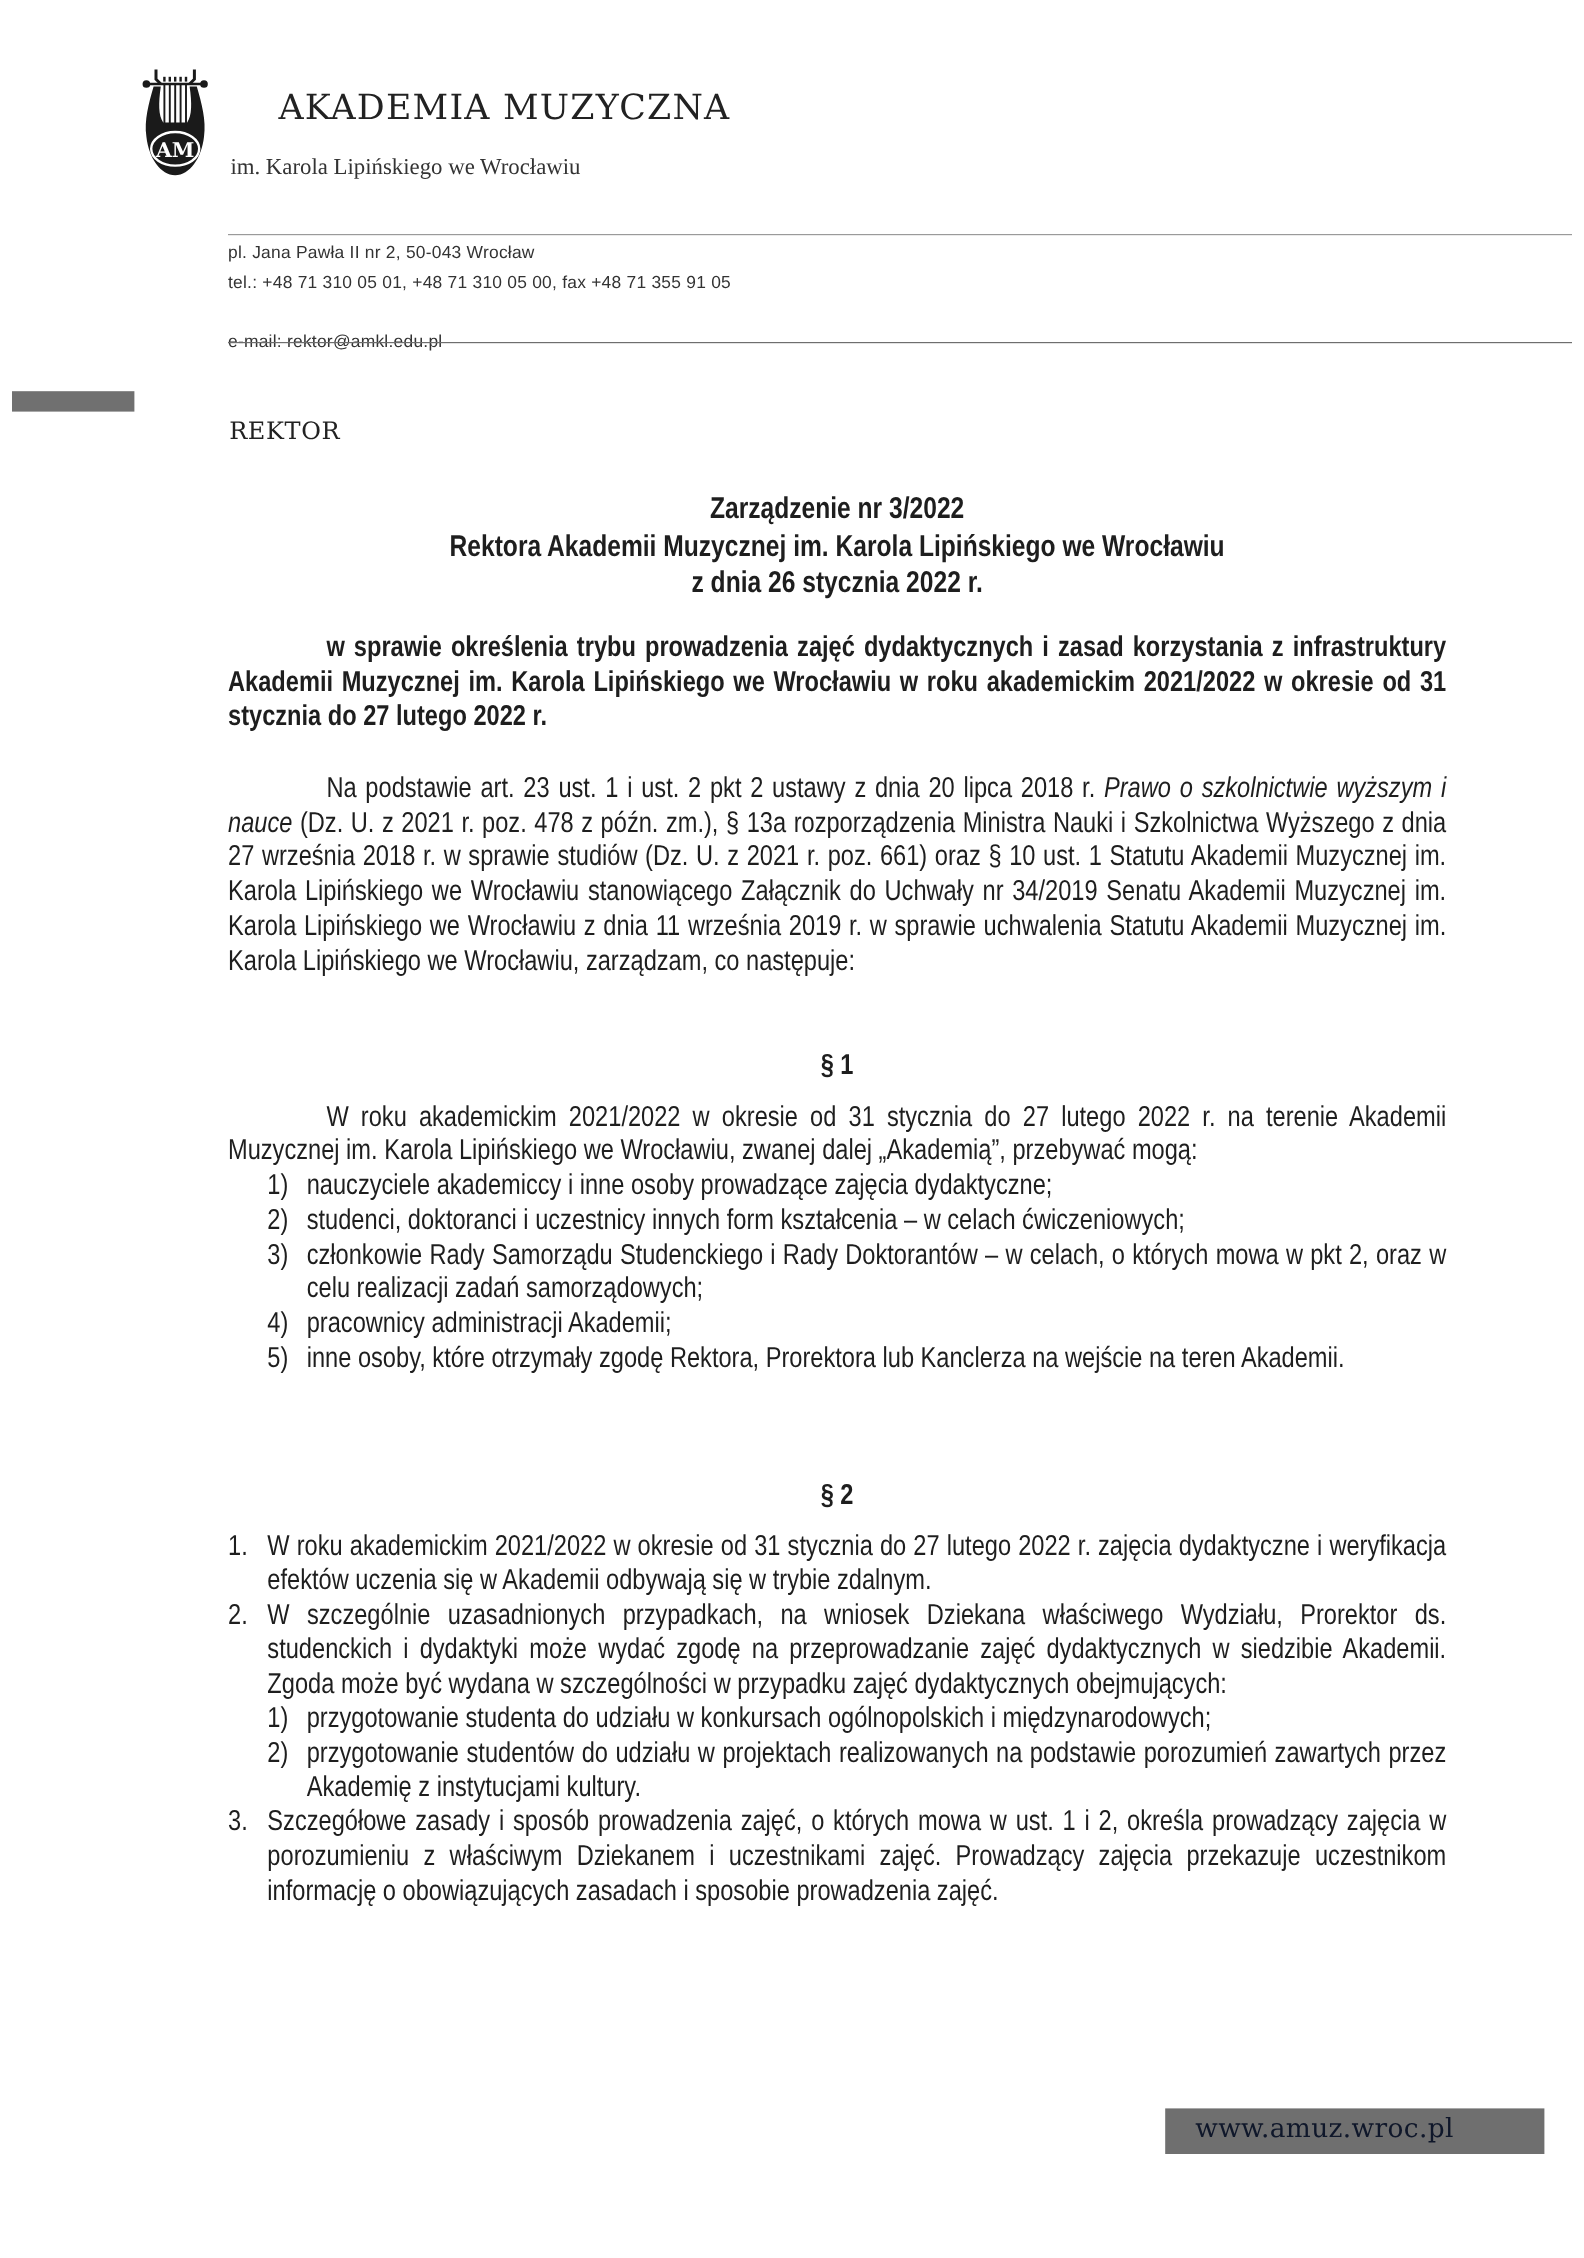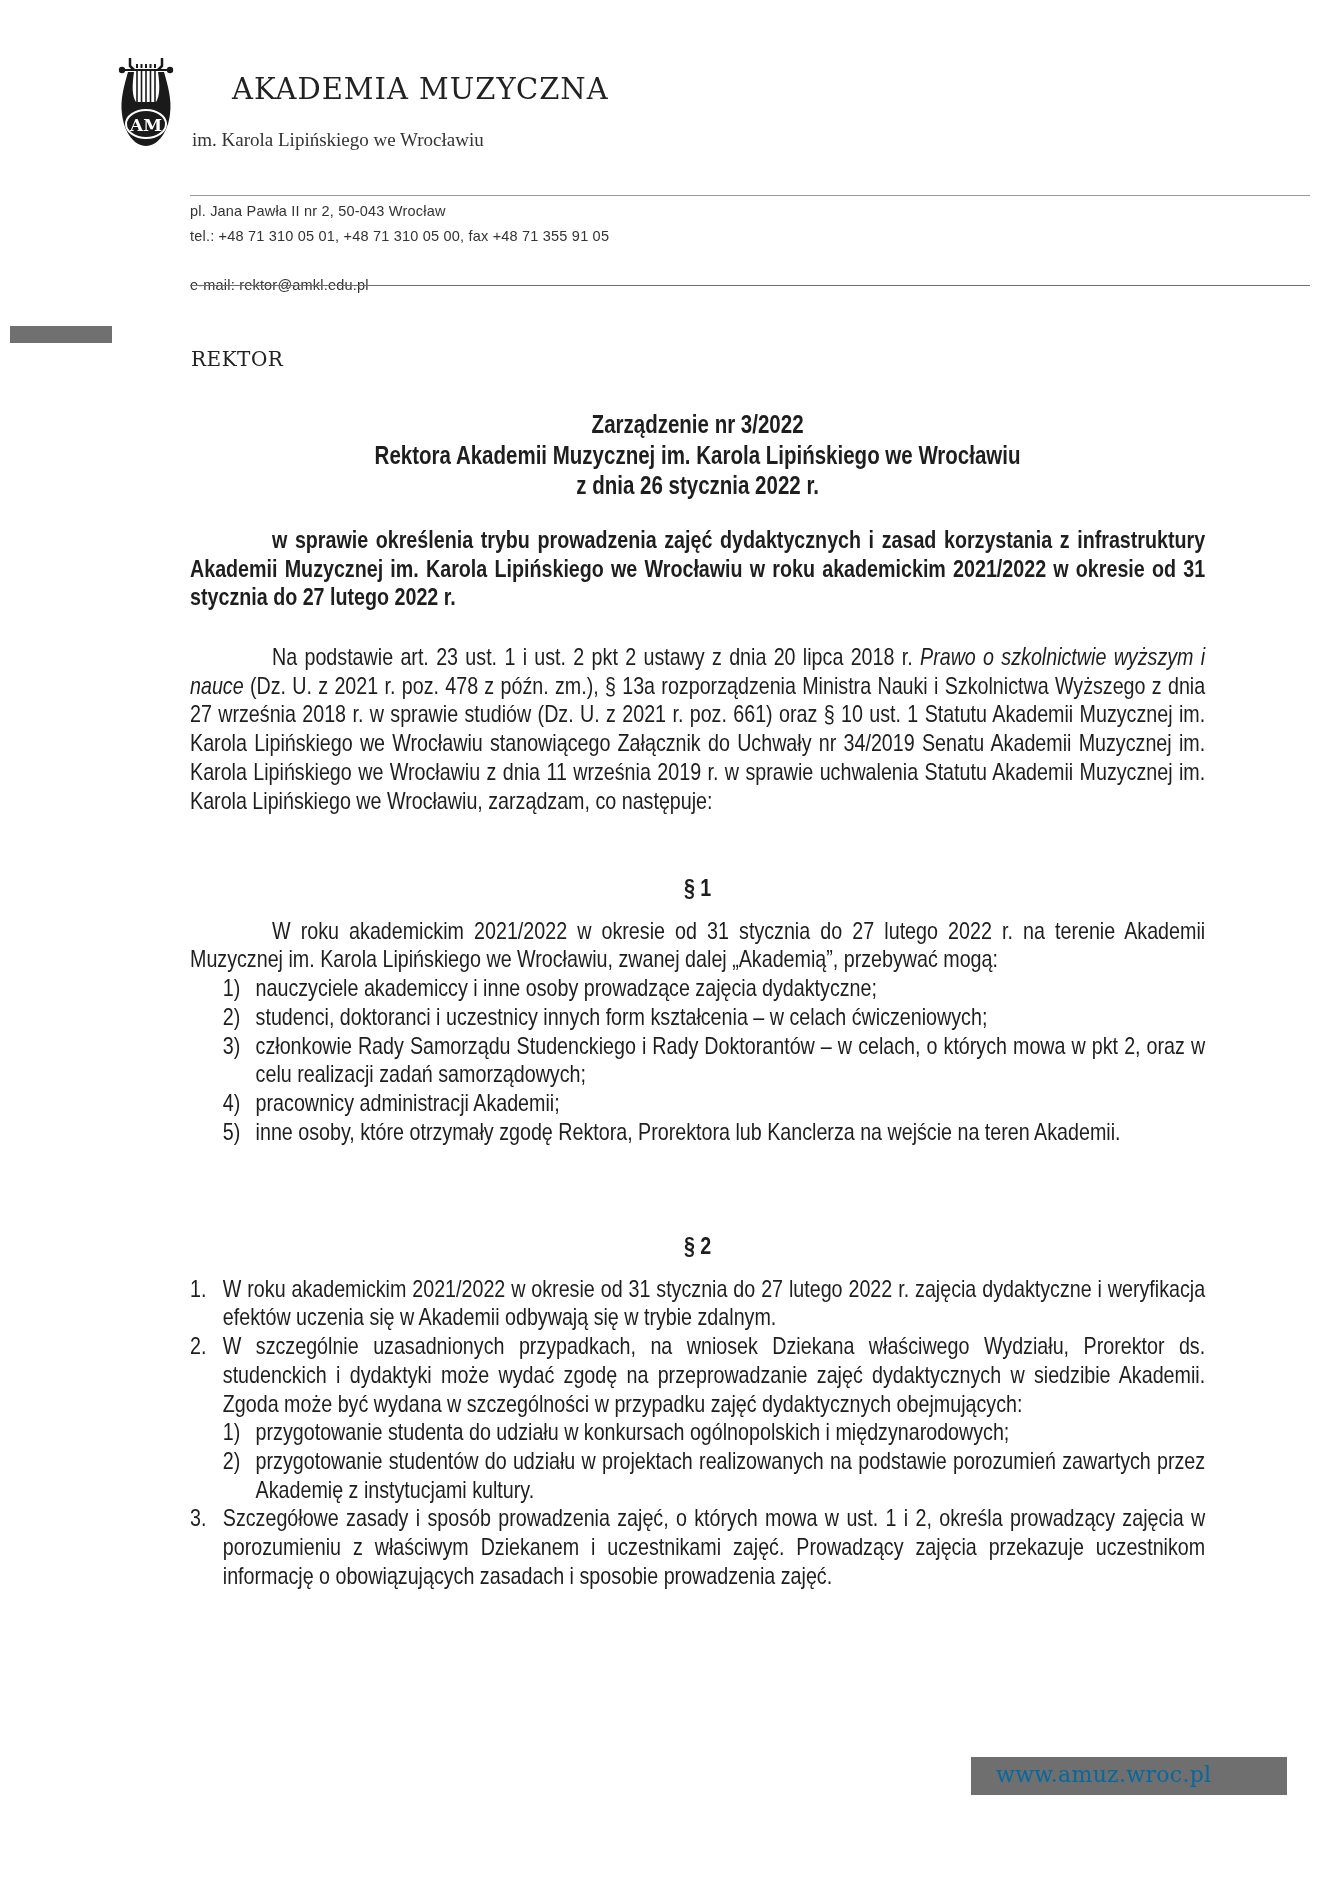--- a/index.html
+++ b/index.html
@@ -28,21 +28,21 @@
   .item { position: relative; padding-left: 40px; text-align: justify; }
   .item .num { position: absolute; left: 0; top: 0; }
   .olist-item { position: relative; padding-left: 40px; text-align: justify; }
   .olist-item .num { position: absolute; left: 0; top: 0; }
   .sublist .item { padding-left: 40px; }
   .sub-wrap { padding-left: 40px; }
   i { font-style: italic; }
 
   
   .footer-bar { left: 971px; top: 1757px; width: 316px; height: 38px; background: #6f6f6f; }
-  .footer-text { left: 996px; top: 1762px; font-family: "DejaVu Serif", serif; font-size: 22px; color: #0369a1; white-space: nowrap; letter-spacing: 0.3px; }
+  .footer-text { left: 996px; top: 1762px; font-family: "DejaVu Serif", serif; font-size: 22px; color: #0f172a; white-space: nowrap; letter-spacing: 0.3px; }
 </style>
 </head>
 <body>
 
 <div class="abs logo">
   <svg width="56" height="94" viewBox="0 0 56 94">
 
     <circle cx="4" cy="14" r="3.2" fill="#1a1a1a"></circle>
     <circle cx="52" cy="14" r="3.2" fill="#1a1a1a"></circle>
     <path d="M4 14 H52" stroke="#1a1a1a" stroke-width="2"></path>

